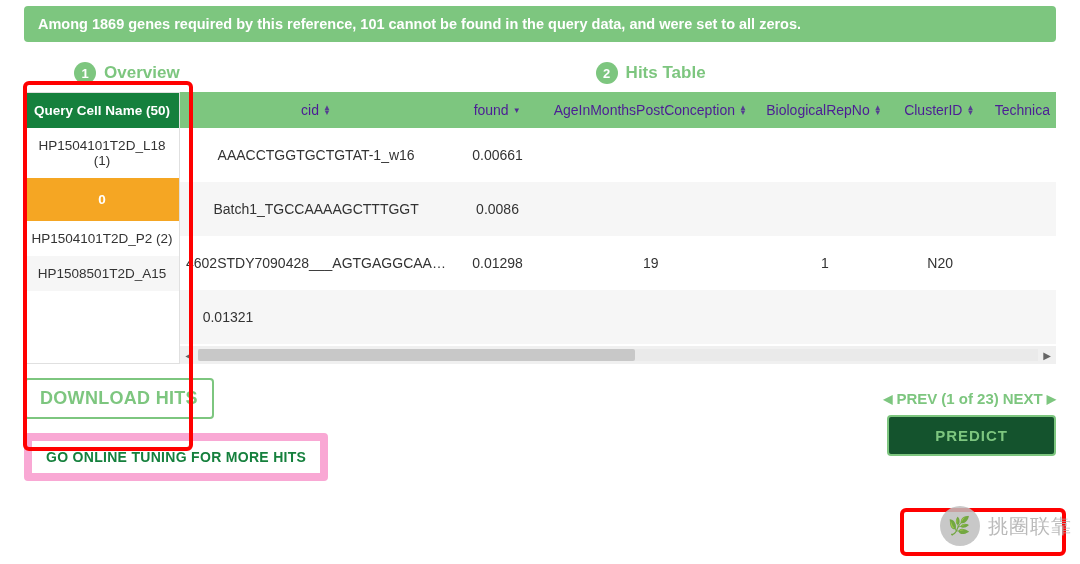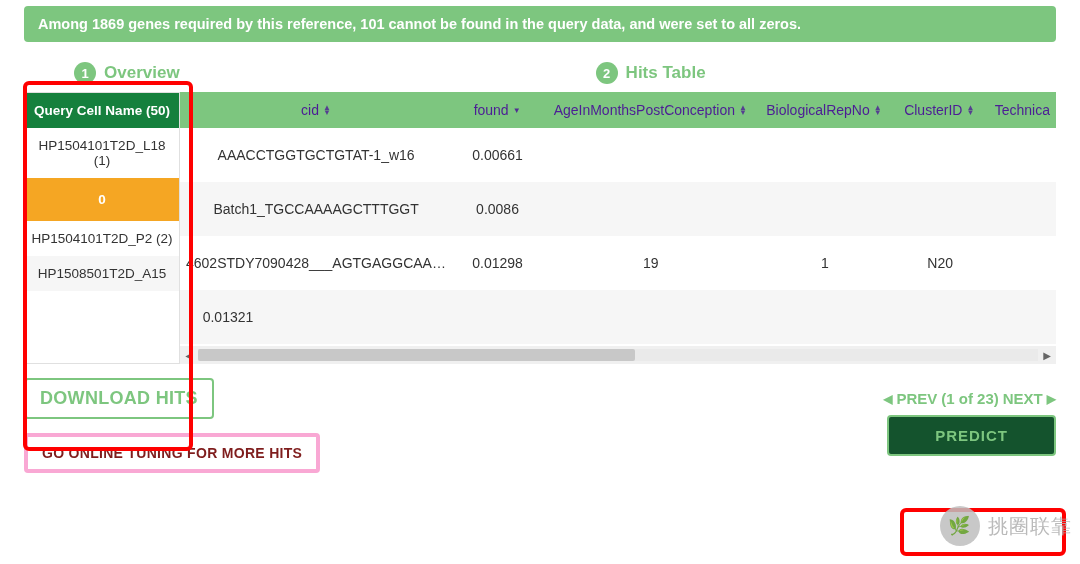--- a/index.html
+++ b/index.html
@@ -51,21 +51,21 @@
 .hscroll { height: 18px; background: #f0f0f0; display: flex; align-items: center; position: relative; margin-top: 2px; }
 .hscroll .arrow-l, .hscroll .arrow-r { width: 18px; text-align: center; font-size: 10px; color: #666; }
 .hscroll .track { flex: 1; height: 12px; background: #eaeaea; position: relative; }
 .hscroll .thumb { position: absolute; left: 0; top: 0; height: 12px; width: 52%; background: #c8c8c8; border-radius: 2px; }
 
 .bottom-row { display: flex; justify-content: space-between; align-items: center; margin: 14px 24px 0; }
 .btn-outline-green { border: 2px solid #7dc67f; color: #7dc67f; background: #fff; font-weight: 700; font-size: 18px; padding: 8px 14px; border-radius: 4px; letter-spacing: .3px; }
 .pager { color: #7dc67f; font-weight: 700; font-size: 15px; display: flex; align-items: center; gap: 4px; }
 .pager .caret { font-size: 12px; }
 
-.btn-outline-orange { border: 4px solid #f9a8d4; color: #7f1d1d; background: #fff; font-weight: 700; font-size: 14px; padding: 8px 14px; border-radius: 4px; margin: 14px 0 0 24px; letter-spacing:.3px; }
+.btn-outline-orange { border: 8px solid #f9a8d4; color: #15803d; background: #fff; font-weight: 700; font-size: 14px; padding: 8px 14px; border-radius: 4px; margin: 14px 0 0 24px; letter-spacing:.3px; }
 .btn-predict { border: 2px solid #7dc67f; color: #7dc67f; background: #14532d; font-weight: 700; font-size: 15px; padding: 10px 46px; border-radius: 4px; letter-spacing: 1px; }
 .predict-row { display: flex; justify-content: flex-end; margin: -4px 24px 0; }
 
 .red-box { position: absolute; border: 4px solid #ff0000; border-radius: 6px; pointer-events: none; }
 .red-box.box1 { left: 23px; top: 81px; width: 170px; height: 370px; }
 .red-box.box2 { left: 900px; top: 508px; width: 166px; height: 48px; }
 
 .watermark { position: absolute; right: 8px; bottom: 18px; display:flex; align-items:center; gap:8px; opacity: .85; }
 .watermark .circle { width: 40px; height: 40px; border-radius: 50%; background: #bfbfbf; display:flex; align-items:center; justify-content:center; color:#4a7a2a; font-weight:700; font-size: 18px; }
 .watermark .txt { color:#aeaeae; font-size: 20px; font-weight: 500; letter-spacing: 1px; }

